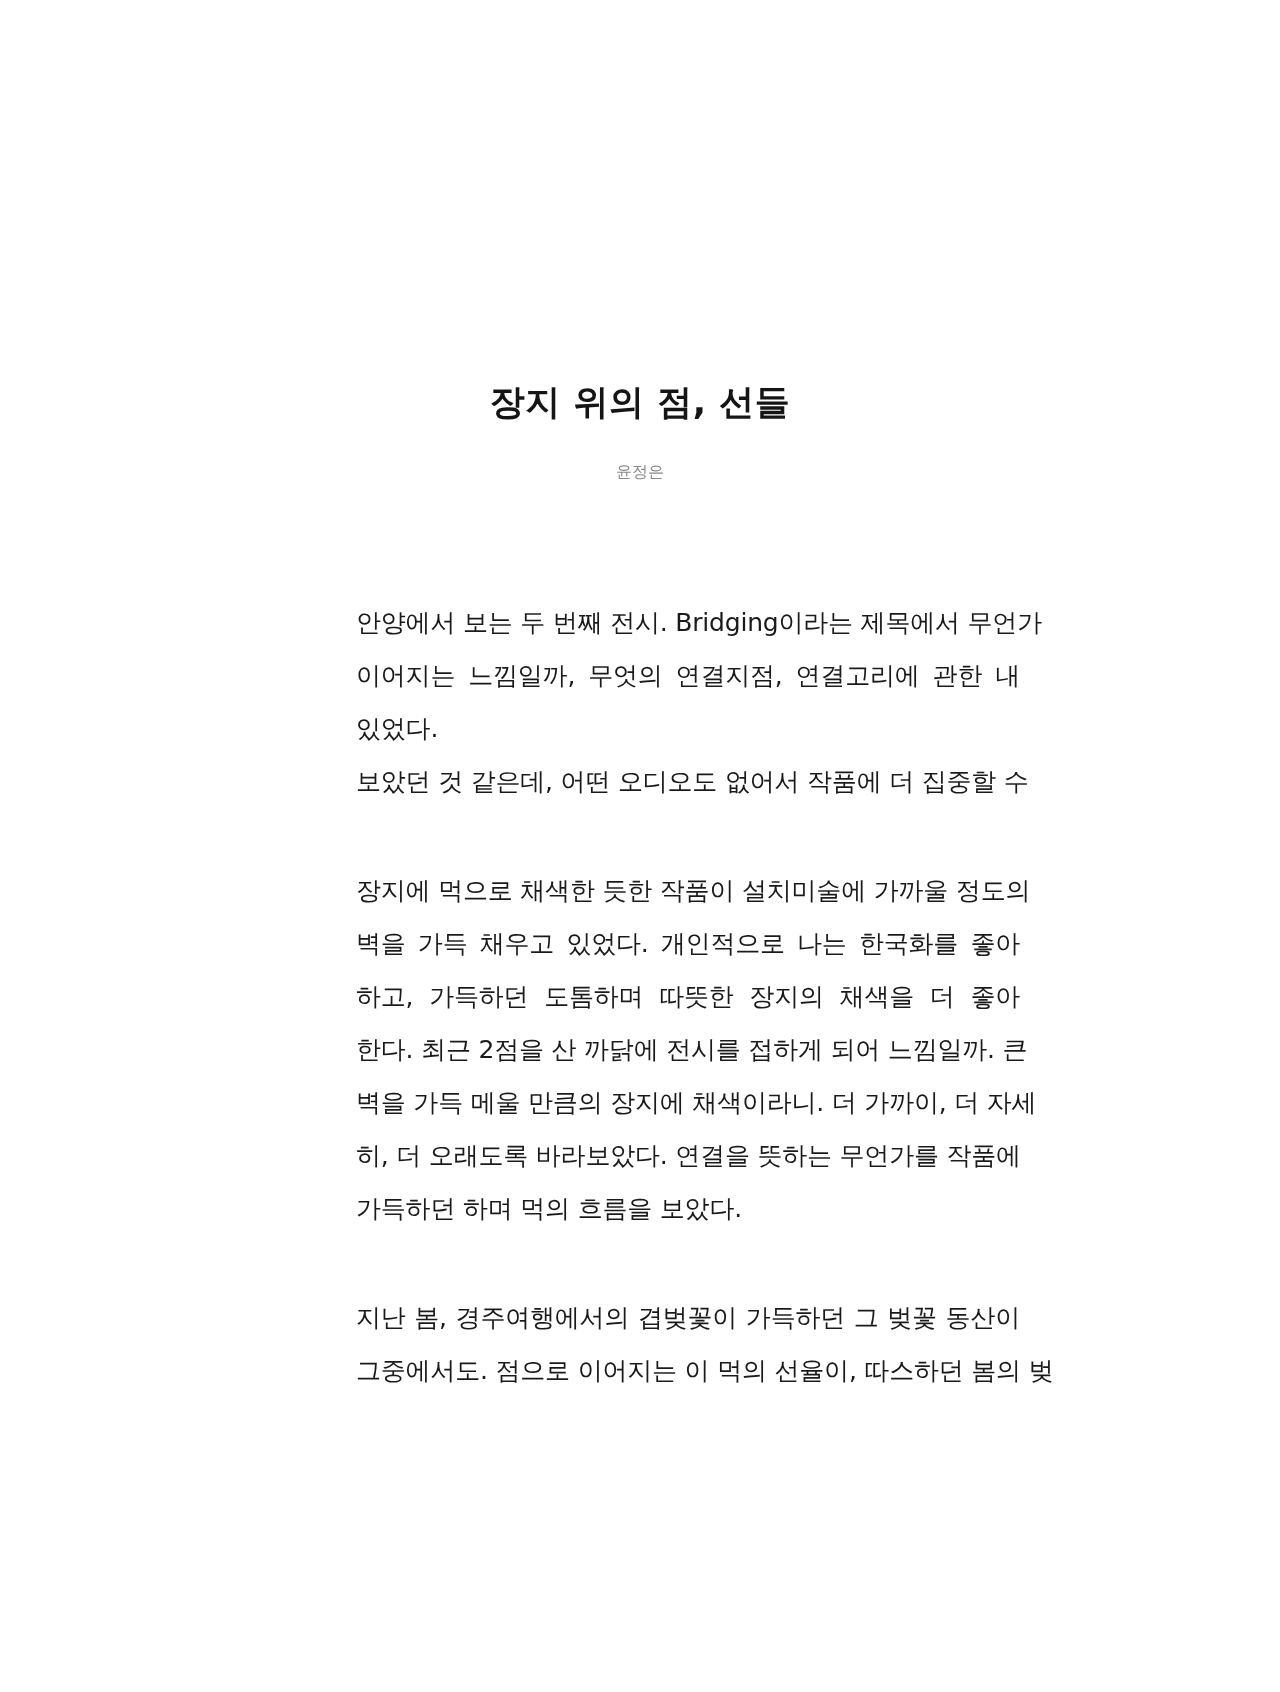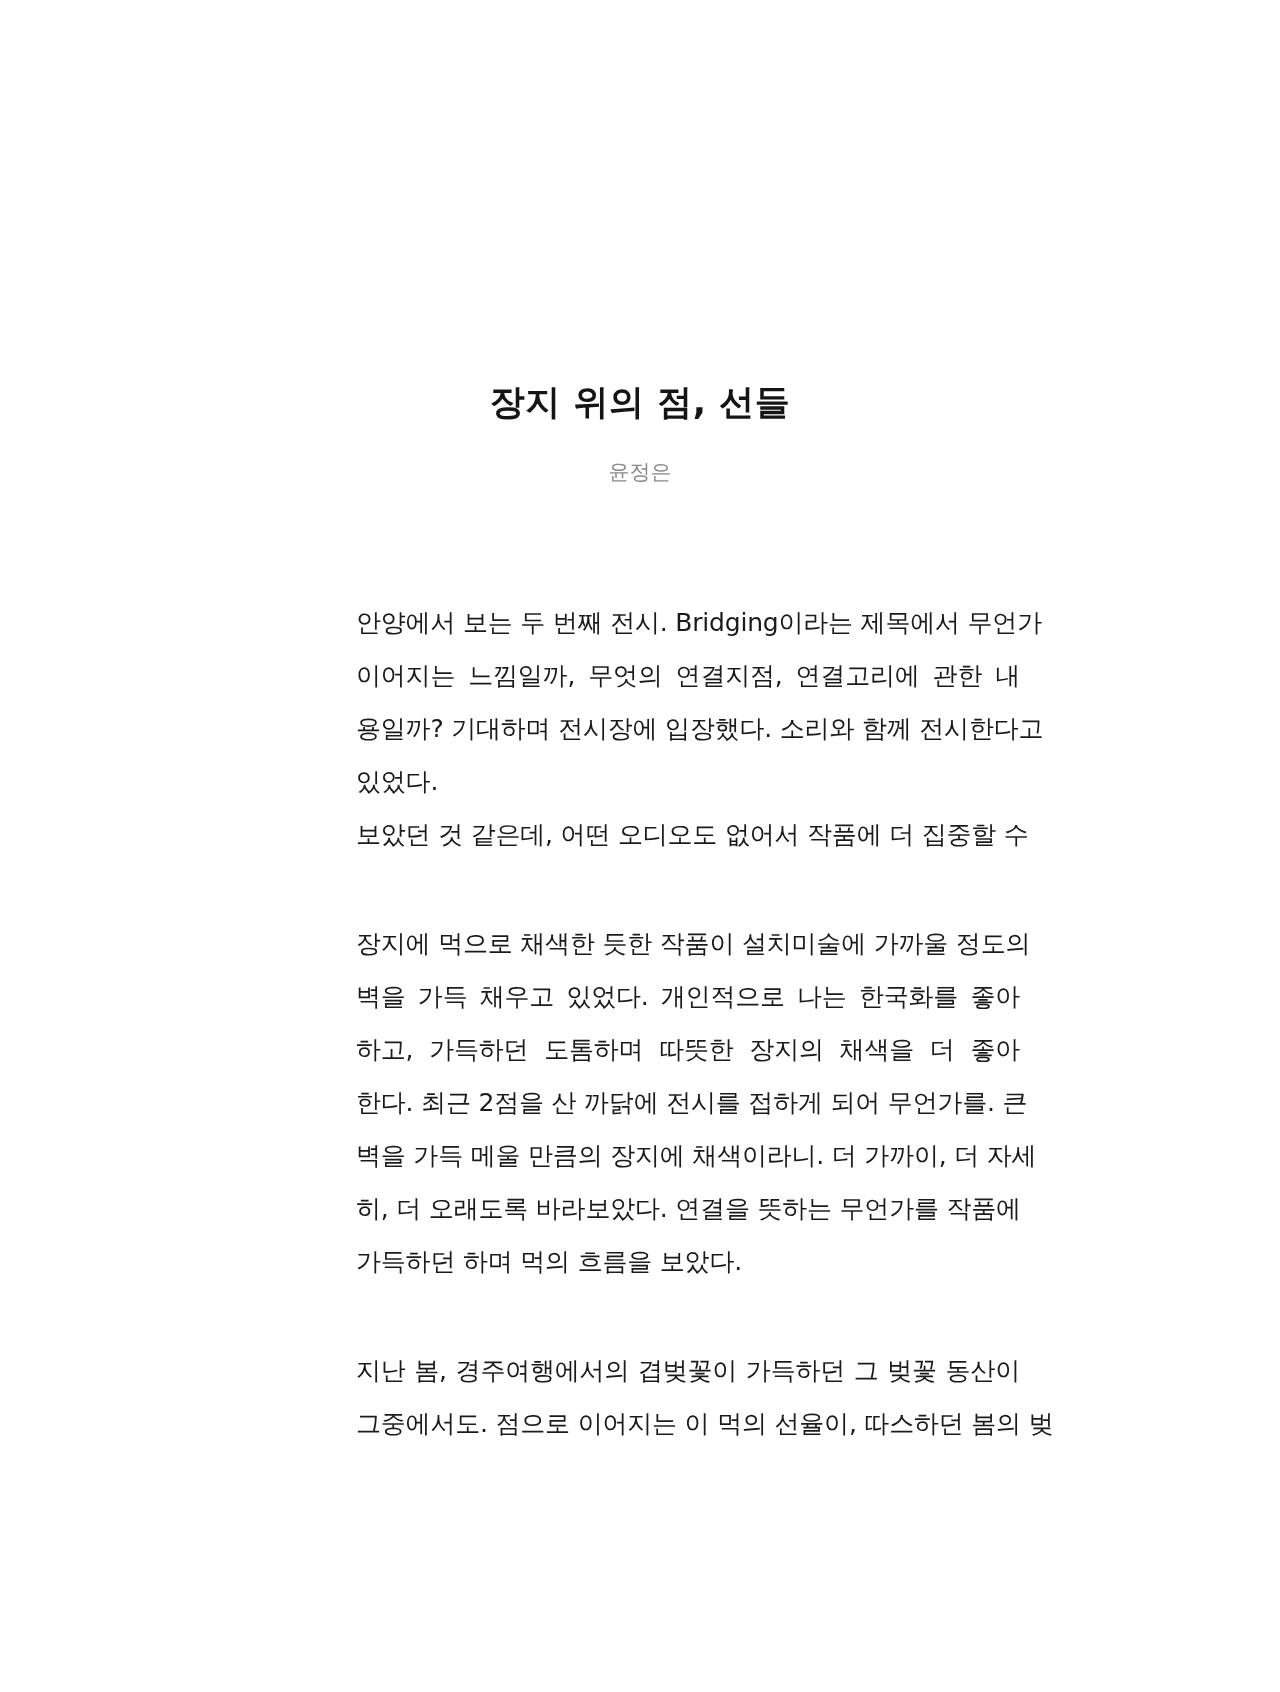--- a/index.html
+++ b/index.html
@@ -32,21 +32,21 @@
     color: #151515;
     letter-spacing: 0.5px;
     line-height: 48px;
   }
   .author {
     position: absolute;
     left: 0;
     width: 1280px;
     top: 460px;
     text-align: center;
-    font-size: 21px;
+    font-size: 16px;
     color: #8a8a8a;
     line-height: 24px;
   }
   .body {
     position: absolute;
     left: 308px;
     width: 664px;
     top: 596px;
     margin-left: 48px;
   }
@@ -72,29 +72,28 @@
 <body>
 
 <div class="page">
   <h1 class="title" style="margin:0;">장지 위의 점, 선들</h1>
   <div class="author">윤정은</div>
 
   <div class="body">
     <p class="para">
       <span class="line">안양에서 보는 두 번째 전시. Bridging이라는 제목에서 무언가</span>
       <span class="line">이어지는 느낌일까, 무엇의 연결지점, 연결고리에 관한 내</span>
-      <span class="line">용일까? 기대하며 전시장에 입장했다. 소리와 함께 전시한다고</span>
       <span class="line last">있었다.</span>
       <span class="line">보았던 것 같은데, 어떤 오디오도 없어서 작품에 더 집중할 수</span>
     </p>
     <p class="para">
       <span class="line">장지에 먹으로 채색한 듯한 작품이 설치미술에 가까울 정도의</span>
       <span class="line">벽을 가득 채우고 있었다. 개인적으로 나는 한국화를 좋아</span>
       <span class="line">하고, 가득하던 도톰하며 따뜻한 장지의 채색을 더 좋아</span>
-      <span class="line">한다. 최근 2점을 산 까닭에 전시를 접하게 되어 무언가를. 큰</span>
+      <span class="line">한다. 최근 2점을 산 까닭에 전시를 접하게 되어 느낌일까. 큰</span>
       <span class="line">벽을 가득 메울 만큼의 장지에 채색이라니. 더 가까이, 더 자세</span>
       <span class="line">히, 더 오래도록 바라보았다. 연결을 뜻하는 무언가를 작품에</span>
       <span class="line last">가득하던 하며 먹의 흐름을 보았다.</span>
     </p>
     <p class="para">
       <span class="line">지난 봄, 경주여행에서의 겹벚꽃이 가득하던 그 벚꽃 동산이</span>
       <span class="line">그중에서도. 점으로 이어지는 이 먹의 선율이, 따스하던 봄의 벚</span>
     </p>
   </div>
 </div>

